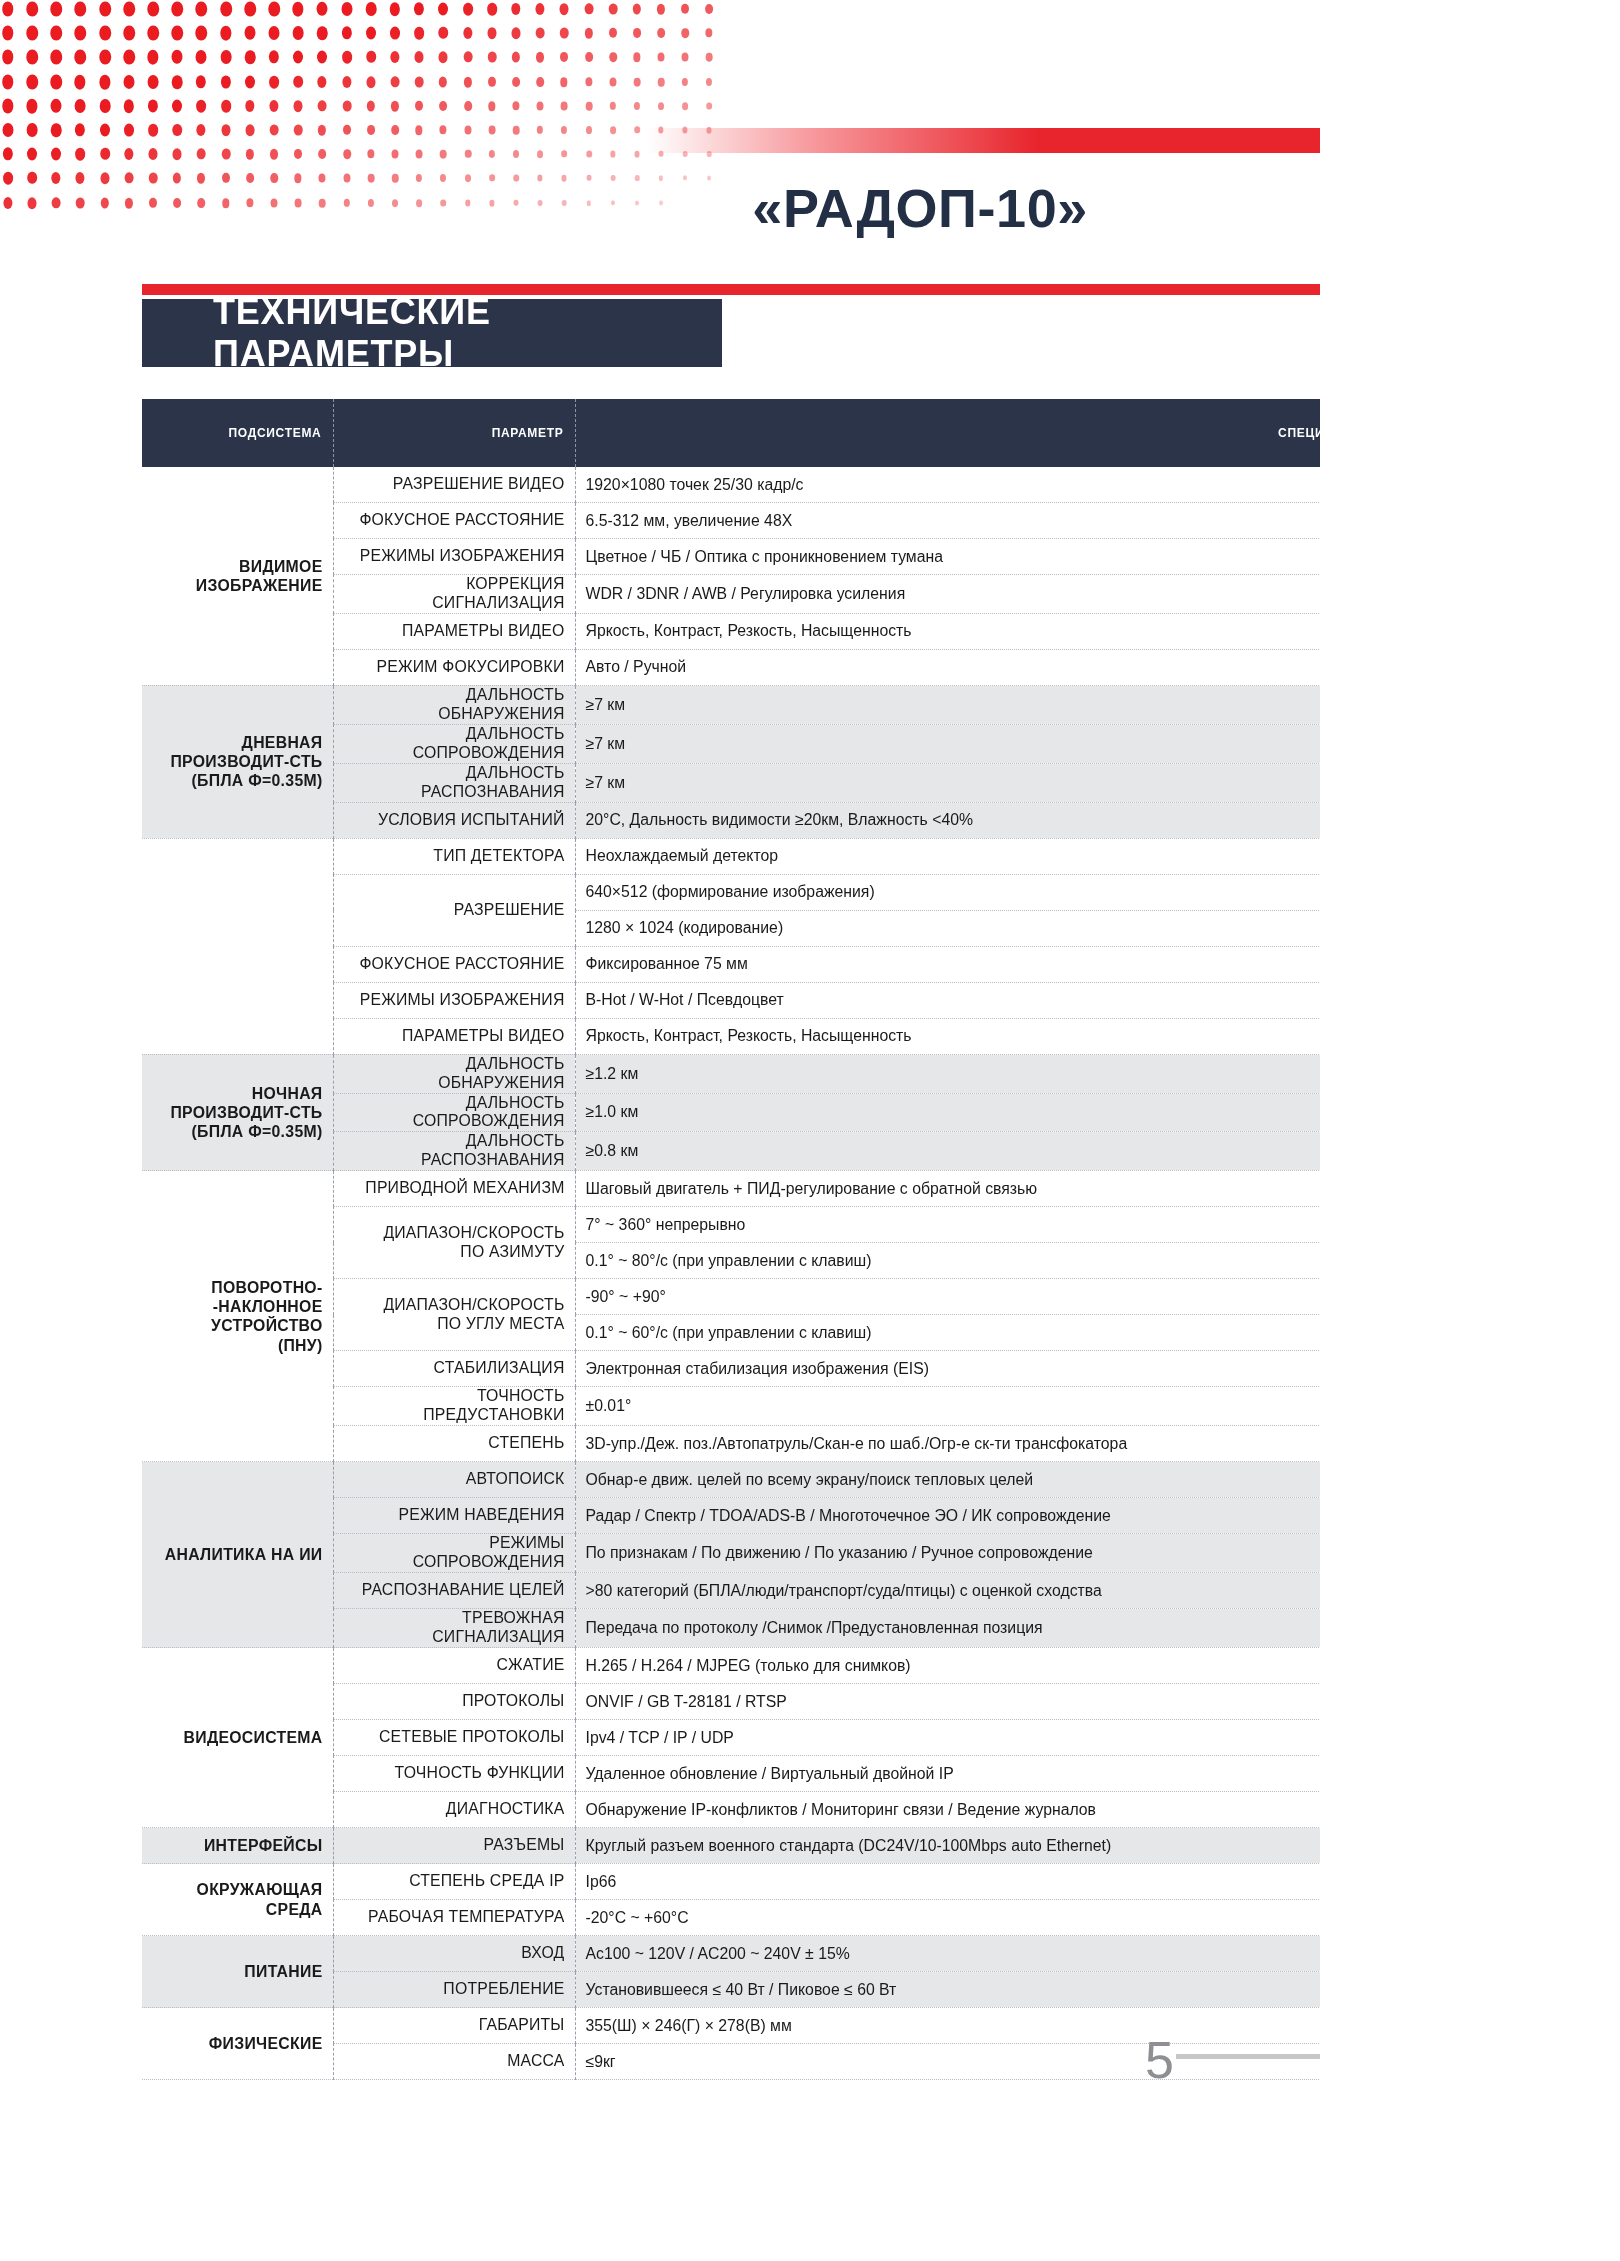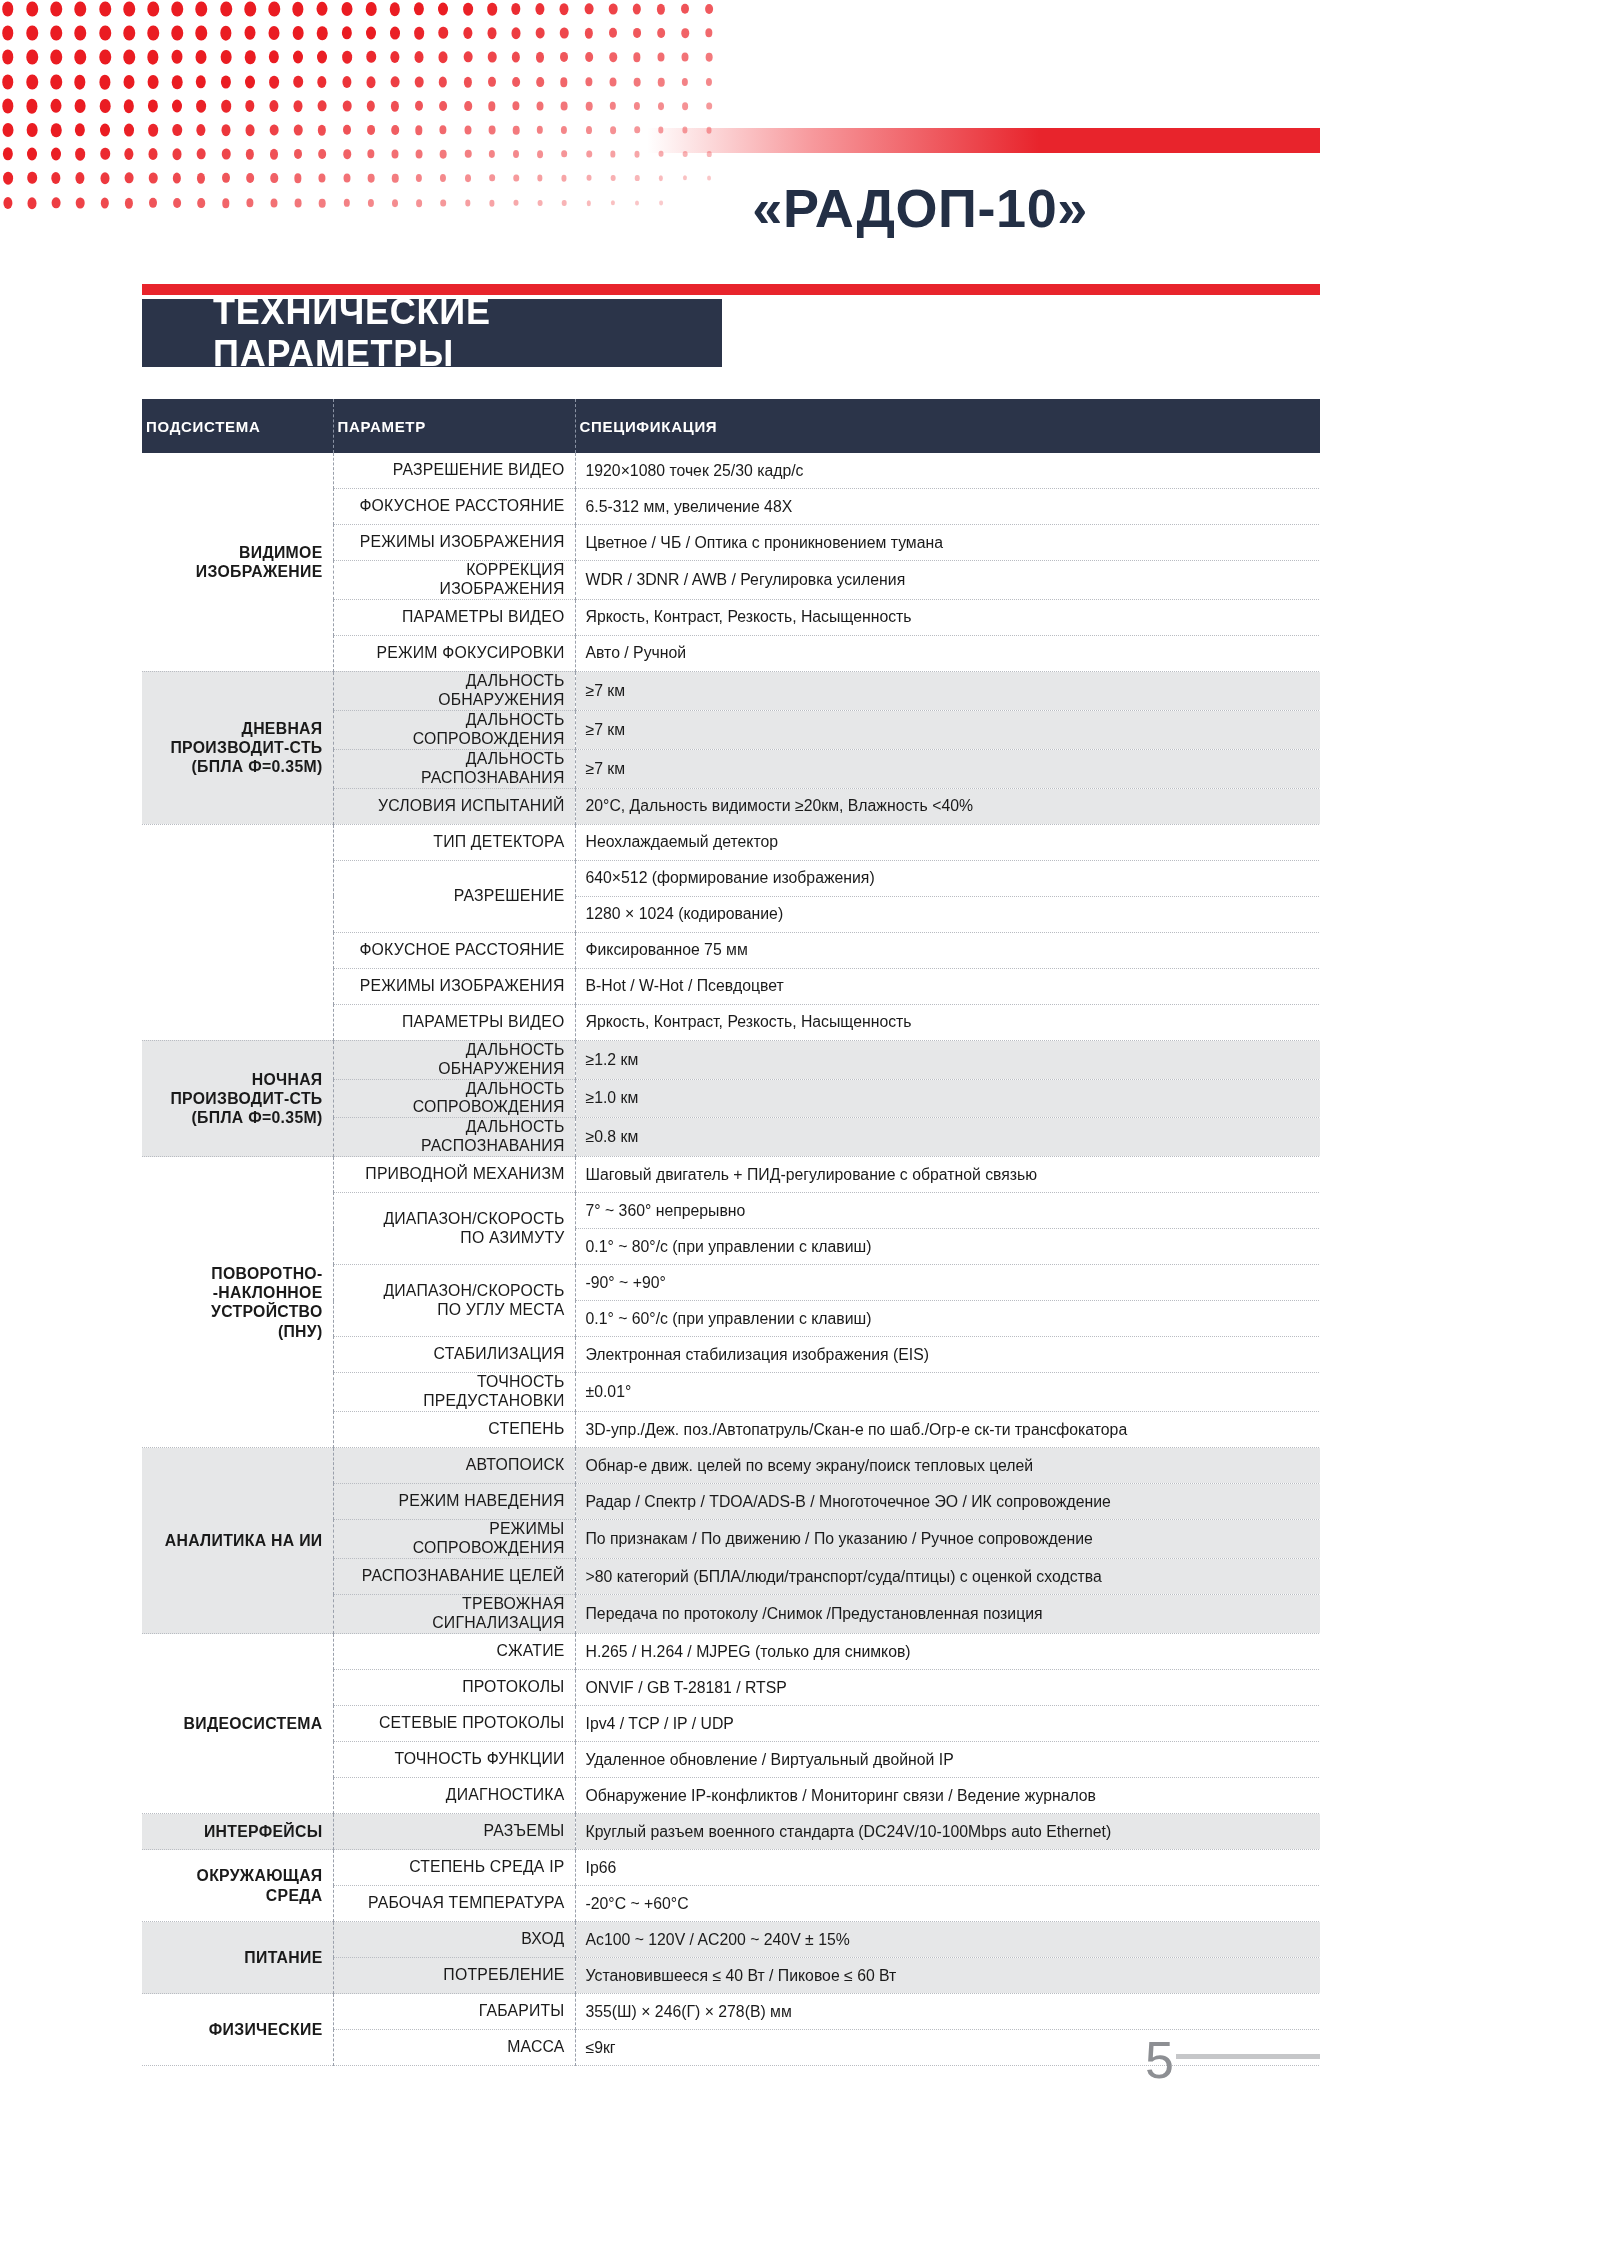--- a/index.html
+++ b/index.html
@@ -137,26 +137,26 @@
     table-layout: fixed;
   }
   .spec-table col.c-sub  { width: 191px; }
   .spec-table col.c-par  { width: 242px; }
   .spec-table col.c-spec { width: 826px; }
 
   .spec-table thead th {
     background: #2b3449;
     color: #ffffff;
     height: 46px;
-    font-size: 15px;
+    font-size: 12px;
     font-weight: 700;
     letter-spacing: 0.7px;
-    text-align: left;
+    text-align: right;
     vertical-align: middle;
-    padding: 4px;
+    padding: 11px;
   }
   .spec-table thead th.th-sub {
     border-right: 1.7px dashed #8b93a4;
   }
   .spec-table thead th.th-par {
     border-right: 1.7px dashed #8b93a4;
   }
 
   .spec-table tbody td {
     font-size: 15.8px;
@@ -544,21 +544,21 @@
         </tr>
         <tr>
           <td class="c-param">ФОКУСНОЕ РАССТОЯНИЕ</td>
           <td class="c-value">6.5-312 мм, увеличение 48Х</td>
         </tr>
         <tr>
           <td class="c-param">РЕЖИМЫ ИЗОБРАЖЕНИЯ</td>
           <td class="c-value">Цветное / ЧБ / Оптика с проникновением тумана</td>
         </tr>
         <tr>
-          <td class="c-param">КОРРЕКЦИЯ ИЗОБРАЖЕНИЯ</td>
+          <td class="c-param">КОРРЕКЦИЯ СИГНАЛИЗАЦИЯ</td>
           <td class="c-value">WDR / 3DNR / AWB / Регулировка усиления</td>
         </tr>
         <tr>
           <td class="c-param">ПАРАМЕТРЫ ВИДЕО</td>
           <td class="c-value">Яркость, Контраст, Резкость, Насыщенность</td>
         </tr>
         <tr class="last-of-band">
           <td class="c-param">РЕЖИМ ФОКУСИРОВКИ</td>
           <td class="c-value">Авто / Ручной</td>
         </tr>

